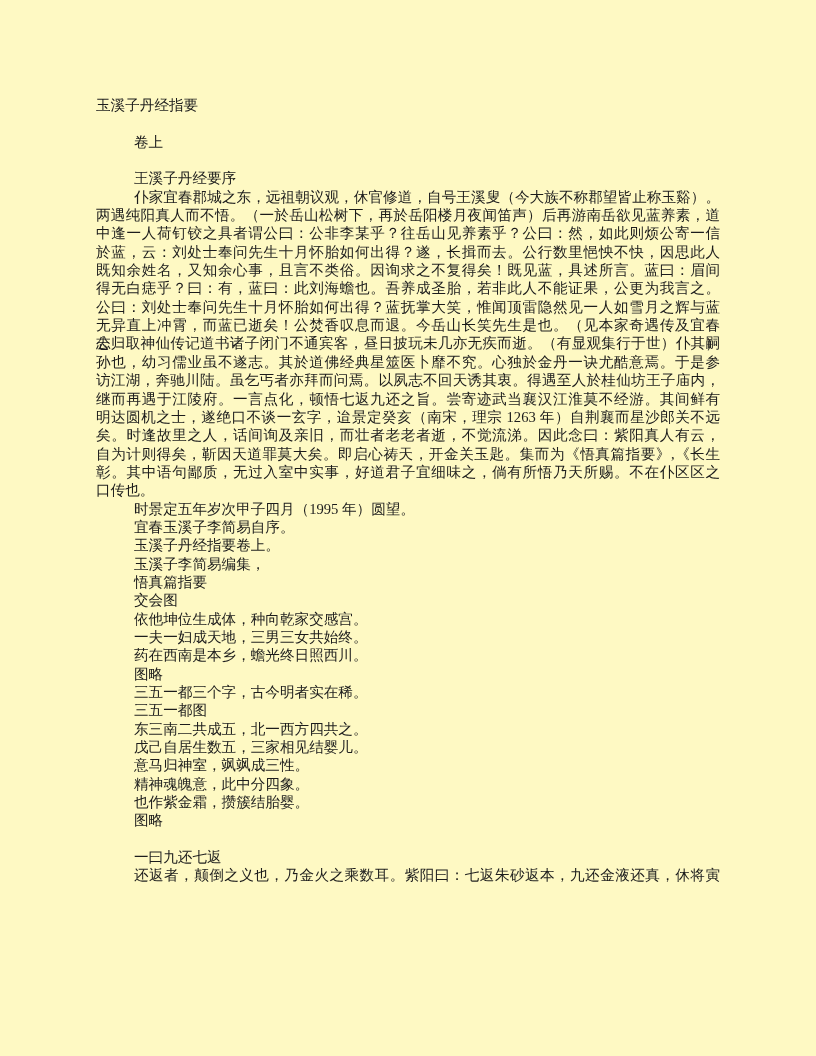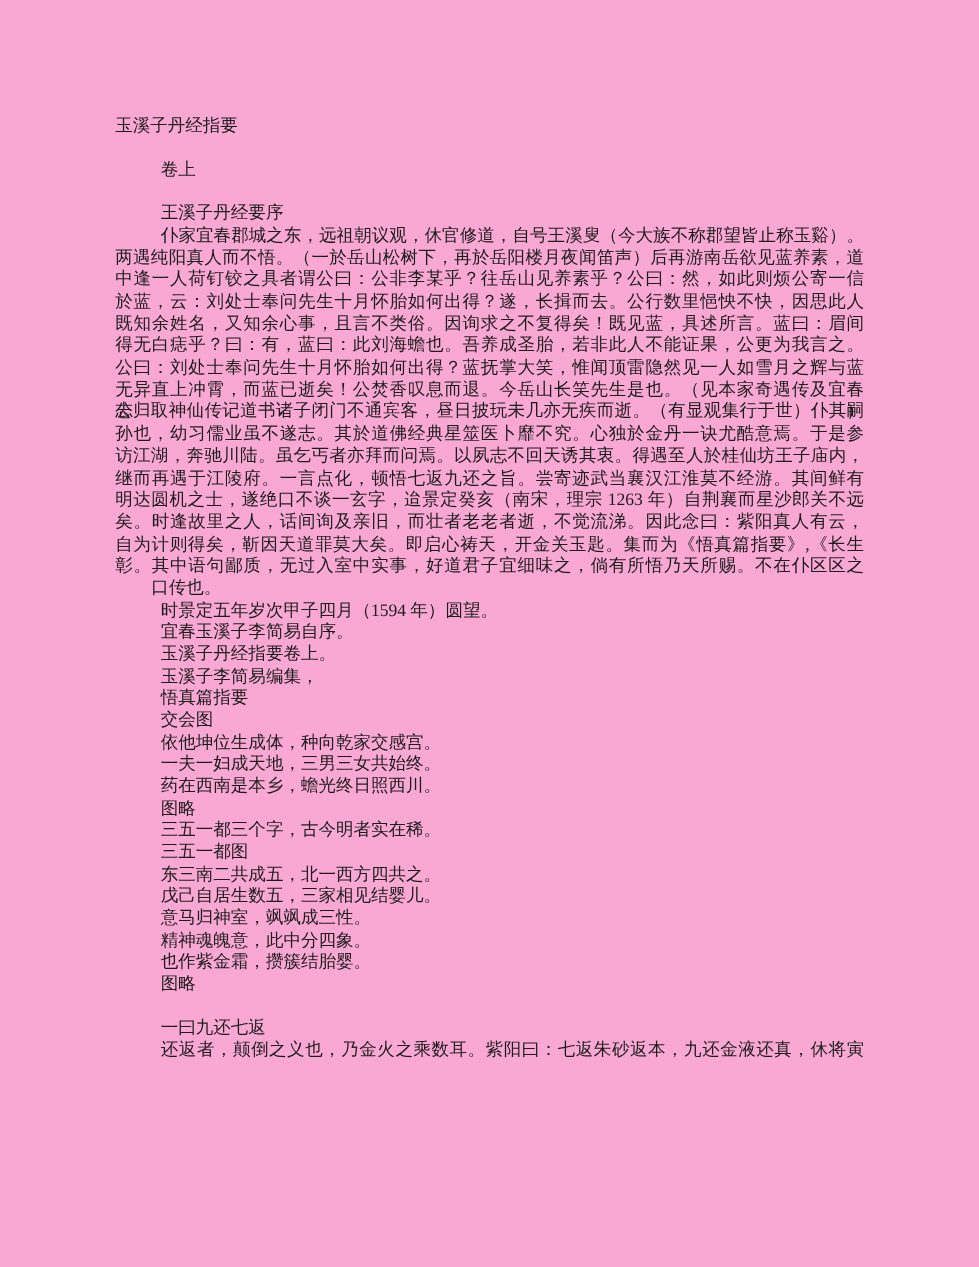--- a/index.html
+++ b/index.html
@@ -4,42 +4,42 @@
 <style>
   html, body {
     margin: 0;
     padding: 0;
     background: #ffffff;
   }
   .page {
     position: relative;
     width: 816px;
     height: 1056px;
-    background: #f9a8d4;
+    background: #fef9c3;
     overflow: hidden;
     font-family: "Liberation Serif", "DejaVu Serif", serif;
     color: #1c1c1c;
   }
   .content {
     position: absolute;
     left: 96px;
     top: 96px;
     width: 624px;
   }
   .line {
     font-size: 14.6px;
     line-height: 18.35px;
     height: 18.35px;
     white-space: normal;
     overflow: visible;
   }
   .blank { height: 18.35px; }
   .title { padding-left: 0; }
   .ind   { padding-left: 38px; }
-  .cont  { padding-left: 0; margin-left: 30px; }
+  .cont  { padding-left: 0; }
   .contj {
     padding-left: 0;
     text-align: justify;
     text-align-last: justify;
     text-justify: inter-character;
   }
   .firstj {
     padding-left: 38px;
     text-align: justify;
     text-align-last: justify;
@@ -66,21 +66,21 @@
       <div class="line contj">无异直上冲霄，而蓝已逝矣！公焚香叹息而退。今岳山长笑先生是也。（见本家奇遇传及宜春志）</div>
       <div class="line contj">公归取神仙传记道书诸子闭门不通宾客，昼日披玩未几亦无疾而逝。（有显观集行于世）仆其嗣</div>
       <div class="line contj">孙也，幼习儒业虽不遂志。其於道佛经典星筮医卜靡不究。心独於金丹一诀尤酷意焉。于是参</div>
       <div class="line contj">访江湖，奔驰川陆。虽乞丐者亦拜而问焉。以夙志不回天诱其衷。得遇至人於桂仙坊王子庙内，</div>
       <div class="line contj">继而再遇于江陵府。一言点化，顿悟七返九还之旨。尝寄迹武当襄汉江淮莫不经游。其间鲜有</div>
       <div class="line contj">明达圆机之士，遂绝口不谈一玄字，迨景定癸亥（南宋，理宗 1263 年）自荆襄而星沙郎关不远</div>
       <div class="line contj">矣。时逢故里之人，话间询及亲旧，而壮者老老者逝，不觉流涕。因此念曰：紫阳真人有云，</div>
       <div class="line contj">自为计则得矣，靳因天道罪莫大矣。即启心祷天，开金关玉匙。集而为《悟真篇指要》,《长生</div>
       <div class="line contj">彰。其中语句鄙质，无过入室中实事，好道君子宜细味之，倘有所悟乃天所赐。不在仆区区之</div>
       <div class="line cont">口传也。</div>
-      <div class="line ind">时景定五年岁次甲子四月（1594 年）圆望。</div>
+      <div class="line ind">时景定五年岁次甲子四月（1995 年）圆望。</div>
       <div class="line ind">宜春玉溪子李简易自序。</div>
       <div class="line ind">玉溪子丹经指要卷上。</div>
       <div class="line ind">玉溪子李简易编集，</div>
       <div class="line ind">悟真篇指要</div>
       <div class="line ind">交会图</div>
       <div class="line ind">依他坤位生成体，种向乾家交感宫。</div>
       <div class="line ind">一夫一妇成天地，三男三女共始终。</div>
       <div class="line ind">药在西南是本乡，蟾光终日照西川。</div>
       <div class="line ind">图略</div>
       <div class="line ind">三五一都三个字，古今明者实在稀。</div>

